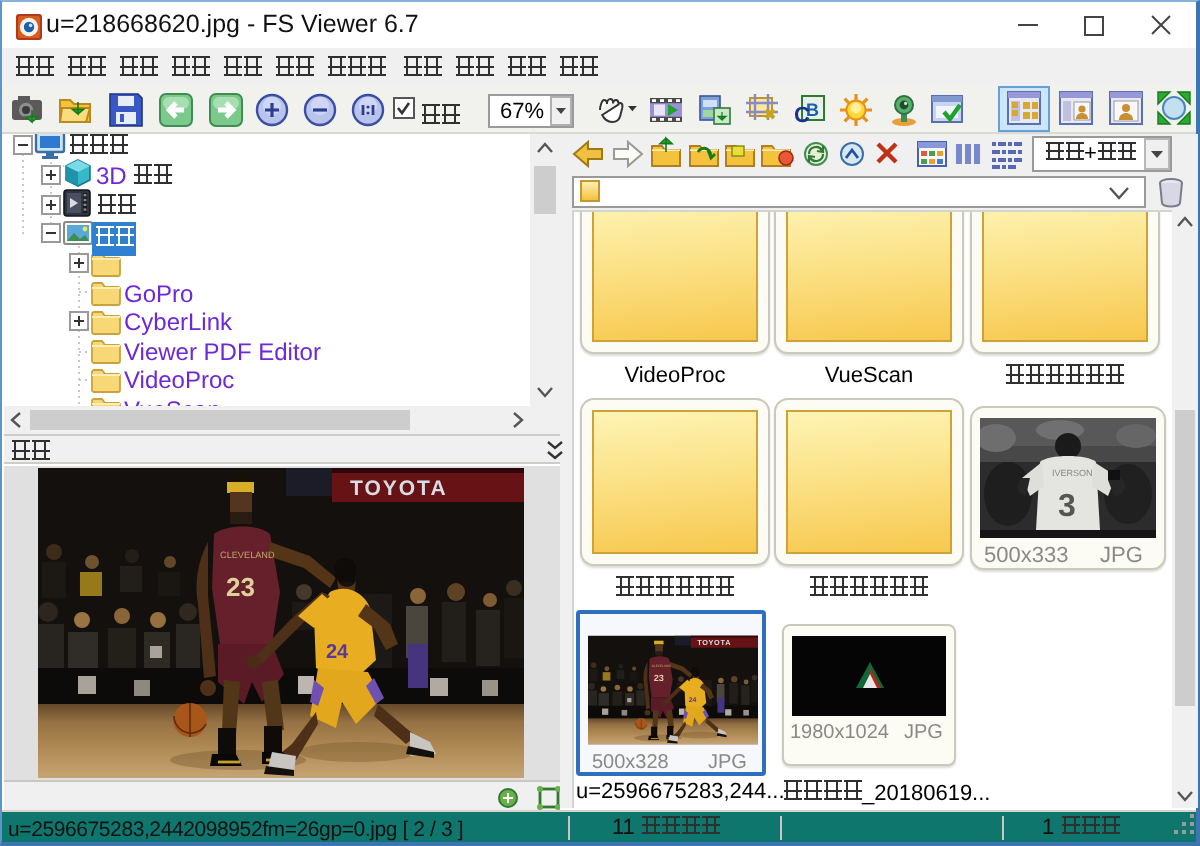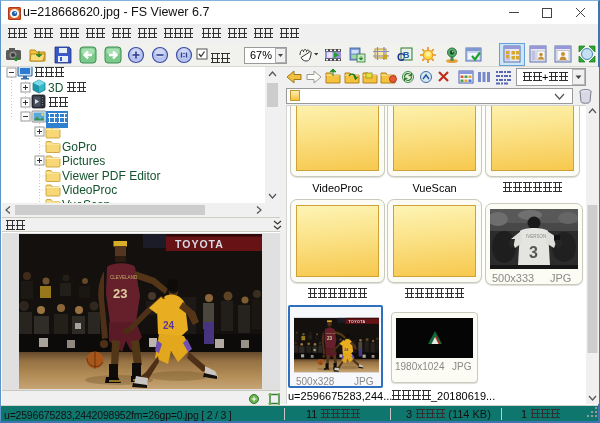--- a/index.html
+++ b/index.html
@@ -20,21 +20,21 @@
 .g.s9{width:9px;height:9px;margin:0 .5px}
 
 #title{left:0;top:0;width:597px;height:23px;background:#fff}
 #title .txt{position:absolute;left:22px;top:4px;font-size:12.5px;color:#111}
 
 #menu{left:0;top:23px;width:597px;height:19px;background:#f0f0f0;font-size:12px;color:#222}
 #menu span{position:absolute;top:3px}
 
 #tb{left:0;top:42px;width:597px;height:24px;background:#f1f1ee;border-bottom:1px solid #d9d9d2}
 
-#tree{left:1px;top:66px;width:263px;height:136px;background:#fff;overflow:hidden;font-size:12px;color:#14532d}
+#tree{left:1px;top:66px;width:263px;height:136px;background:#fff;overflow:hidden;font-size:12px;color:#6d28d9}
 .trow{position:absolute;white-space:nowrap}
 #vsb{left:264px;top:66px;width:15px;height:136px;background:#f0f0f0}
 #hsb{left:1px;top:202px;width:263px;height:14px;background:#f0f0f0}
 #corner{left:264px;top:202px;width:15px;height:14px;background:#f0f0f0}
 #split{left:279px;top:66px;width:6px;height:337px;background:#f0f0f0}
 #pvhead{left:1px;top:216px;width:278px;height:15px;background:#f0f0f0;border-top:1px solid #cdcdc6;border-bottom:1px solid #cdcdc6;font-size:11px}
 #pv{left:1px;top:232px;width:278px;height:157px;background:#e0e0e0}
 #attr{left:1px;top:389px;width:278px;height:15px;background:#f0f0f0;border-top:1px solid #c8c8c0;font-size:10.5px;color:#111;white-space:nowrap;overflow:hidden}
 
 #rtb{left:285px;top:66px;width:313px;height:20px;background:#f0f0f0}
@@ -339,21 +339,21 @@
  <use href="#fld" x="44" y="88"></use>
  <use href="#fld" x="44" y="102.5"></use>
  <use href="#fld" x="44" y="117"></use>
  <use href="#fld" x="44" y="131.5"></use>
 </svg>
 <div class="trow" style="left:32px;top:-1px"><i class="g"></i><i class="g"></i><i class="g"></i></div>
 <div class="trow" style="left:46px;top:14px">3D <i class="g"></i><i class="g"></i></div>
 <div class="trow" style="left:46px;top:29px"><i class="g"></i><i class="g"></i></div>
 <div class="trow" style="left:44px;top:43.5px;background:#2f80d0;padding:1px 1px 2px"><i class="g w"></i><i class="g w"></i></div>
 <div class="trow" style="left:60px;top:72.5px">GoPro</div>
-<div class="trow" style="left:60px;top:87px">Pictures</div>
+<div class="trow" style="left:60px;top:87px">CyberLink</div>
 <div class="trow" style="left:60px;top:101.5px">Viewer PDF Editor</div>
 <div class="trow" style="left:60px;top:116px">VideoProc</div>
 <div class="trow" style="left:60px;top:130.5px">VueScan</div>
 </div>
 <div class="ab" id="vsb">
  <svg width="15" height="136">
         <path d="M4 9 l3.5 -4 l3.5 4" fill="none" stroke="#555" stroke-width="1.2"></path>
         <rect x="2" y="16" width="11" height="24" fill="#cdcdcd"></rect>
         <path d="M4 127 l3.5 4 l3.5 -4" fill="none" stroke="#555" stroke-width="1.2"></path>
       </svg>
@@ -645,21 +645,20 @@
         <rect x="1.5" y="100" width="10" height="148" fill="#cdcdcd"></rect>
         <path d="M3 291 l3.5 4 l3.5 -4" fill="none" stroke="#555" stroke-width="1.2"></path>
       </svg>
 </div>
 <div class="ab" id="status">
  <div class="sep" style="left:283px"></div>
  <div class="sep" style="left:389px"></div>
  <div class="sep" style="left:500px"></div>
  <span class="ab" style="left:3px;top:2.5px;font-size:10.5px;letter-spacing:-0.2px">u=2596675283,2442098952fm=26gp=0.jpg [ 2 / 3 ]</span>
  <span class="ab" style="left:305px;top:2px">11 <i class="g s9"></i><i class="g s9"></i><i class="g s9"></i><i class="g s9"></i></span>
- <span class="ab" style="left:405px;top:2px">3 <i class="g s9"></i><i class="g s9"></i><i class="g s9"></i> (114 KB)</span>
  <span class="ab" style="left:520px;top:2px">1 <i class="g s9"></i><i class="g s9"></i><i class="g s9"></i></span>
 </div>
 <svg class="ab" style="left:586px;top:406px" width="11" height="12">
       <g fill="#9a9a9a">
         <rect x="8" y="0" width="2" height="2"></rect>
         <rect x="4" y="4" width="2" height="2"></rect>
         <rect x="8" y="4" width="2" height="2"></rect>
         <rect x="0" y="8" width="2" height="2"></rect>
         <rect x="4" y="8" width="2" height="2"></rect>
         <rect x="8" y="8" width="2" height="2"></rect>

